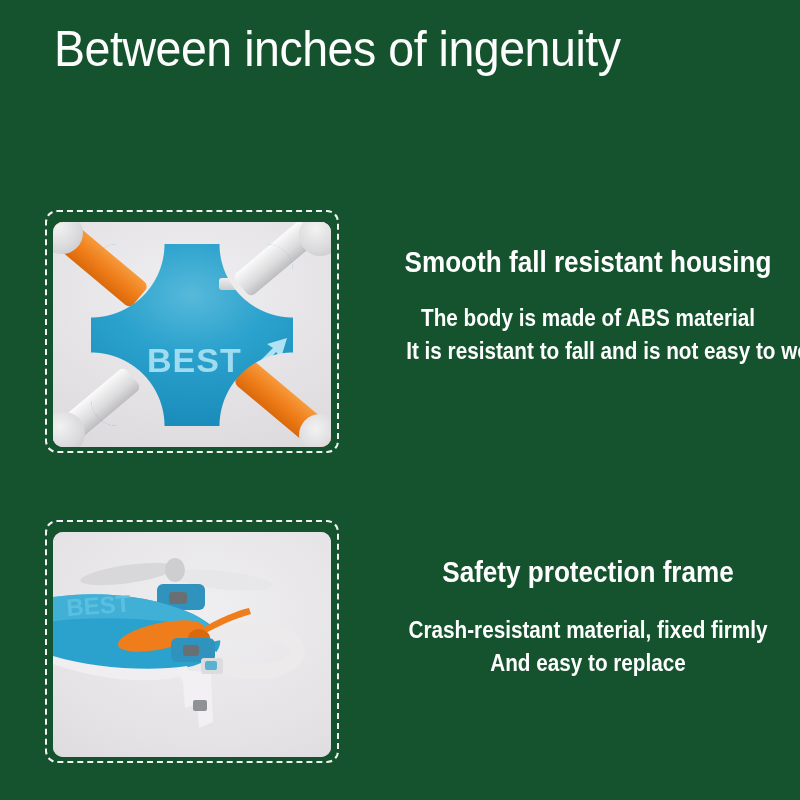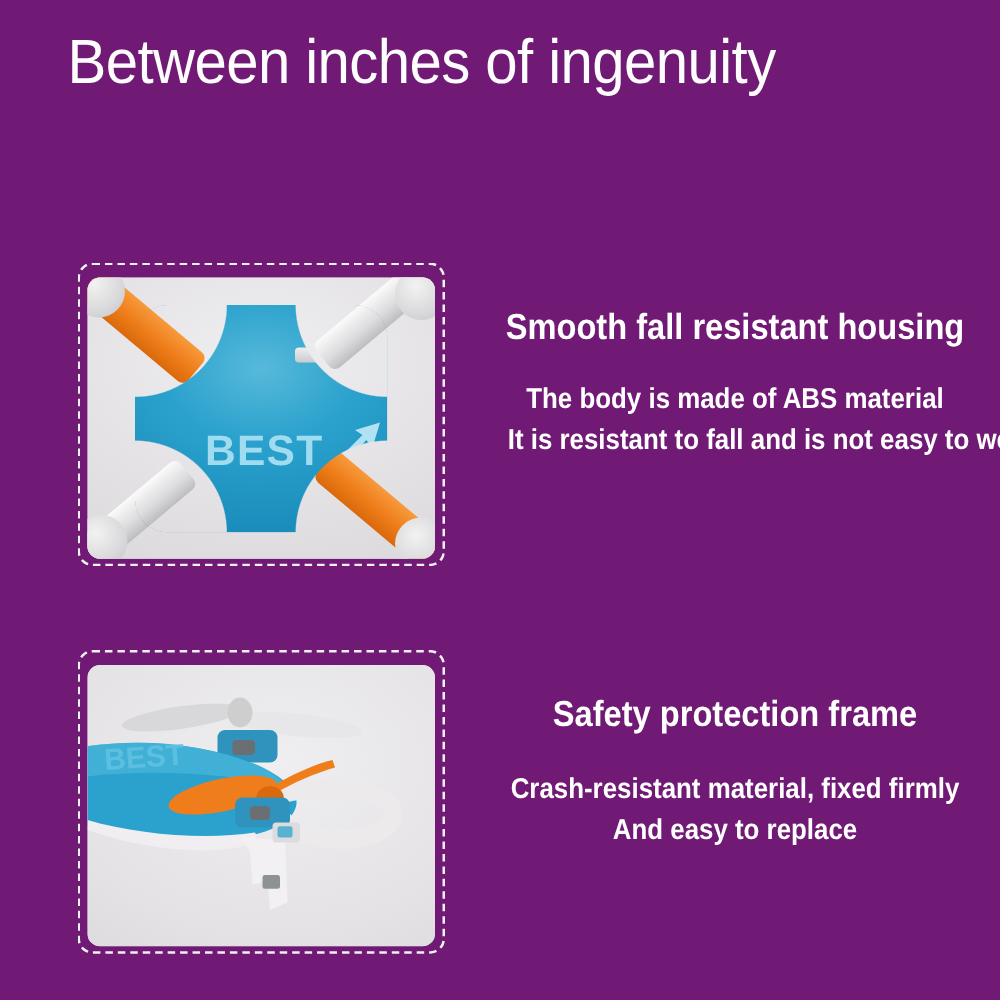--- a/index.html
+++ b/index.html
@@ -11,21 +11,21 @@
     width: 800px;
     height: 800px;
     background: #1b1b1b;
     font-family: "Liberation Sans", sans-serif;
     overflow: hidden;
   }
   .page {
     position: relative;
     width: 800px;
     height: 800px;
-    background: #701a75;
+    background: #14532d;
   }
 
   
   .title {
     position: absolute;
     left: 54px;
     top: 19px;
     width: 740px;
     color: #fdfdfd;
     font-size: 50px;
@@ -42,21 +42,21 @@
     position: absolute;
     left: 0;
     width: 800px;
   }
   .feature-1 { top: 200px; height: 270px; }
   .feature-2 { top: 510px; height: 275px; }
 
   
   .photo-wrap {
     position: absolute;
-    left: 58px;
+    left: 41px;
     top: 8px;
     width: 300px;
     height: 250px;
   }
   .dash-frame {
     position: absolute;
     left: 4px;
     top: 2px;
     width: 294px;
     height: 243px;

